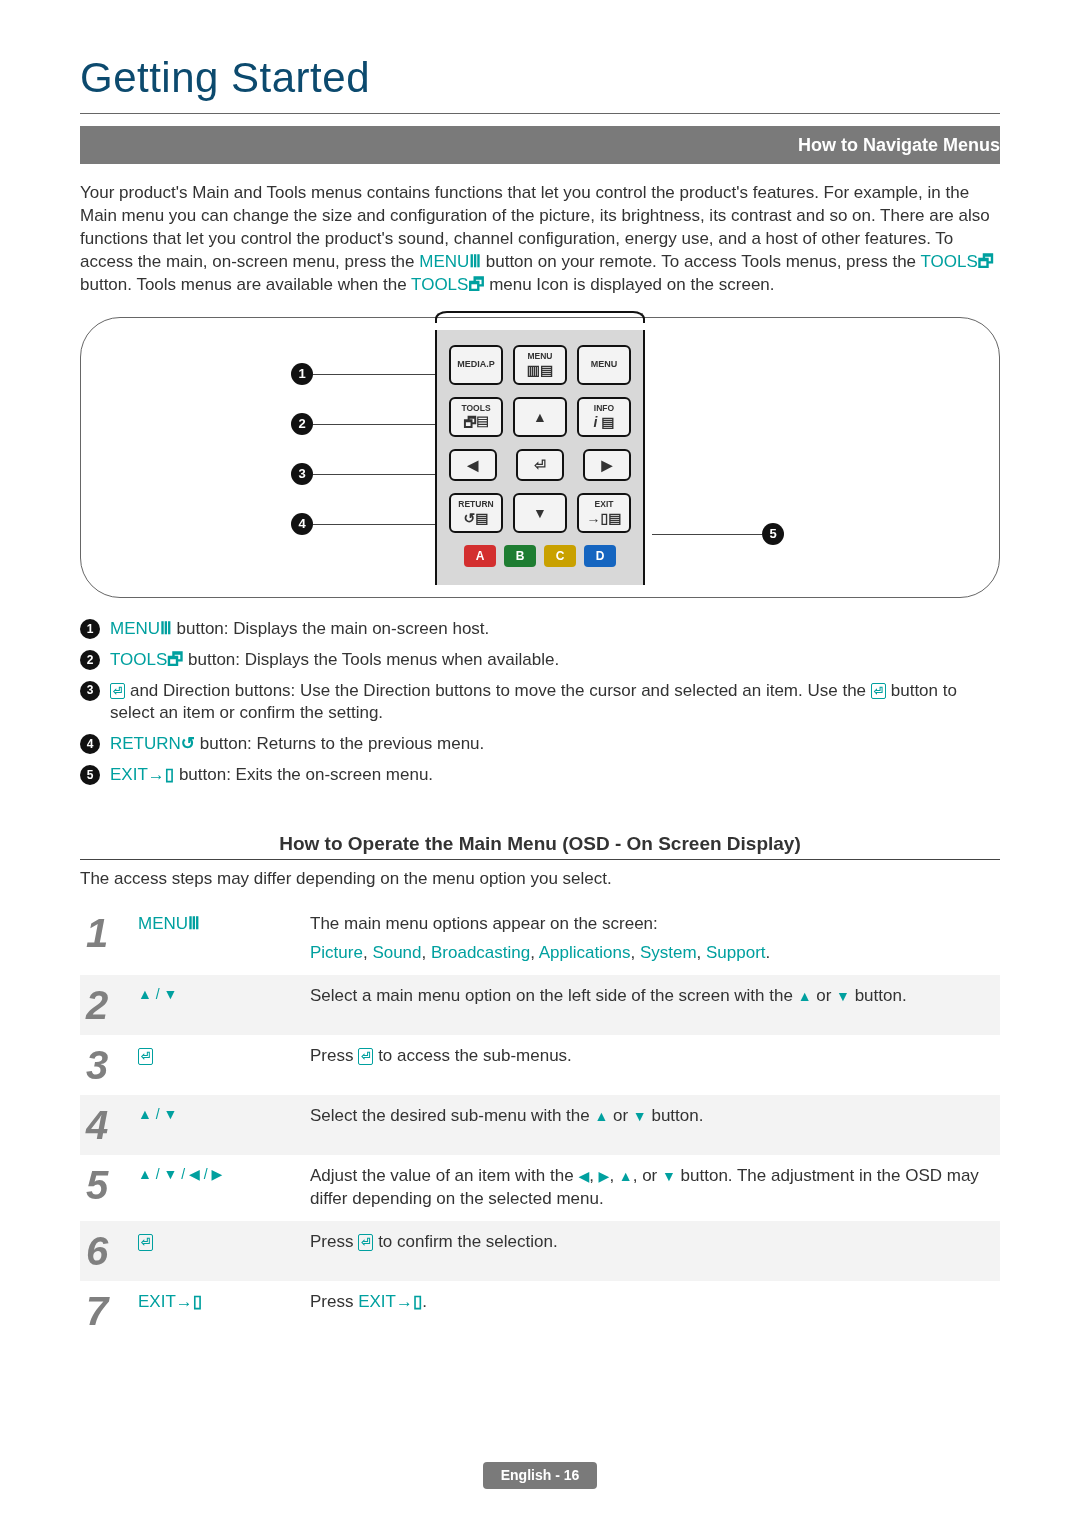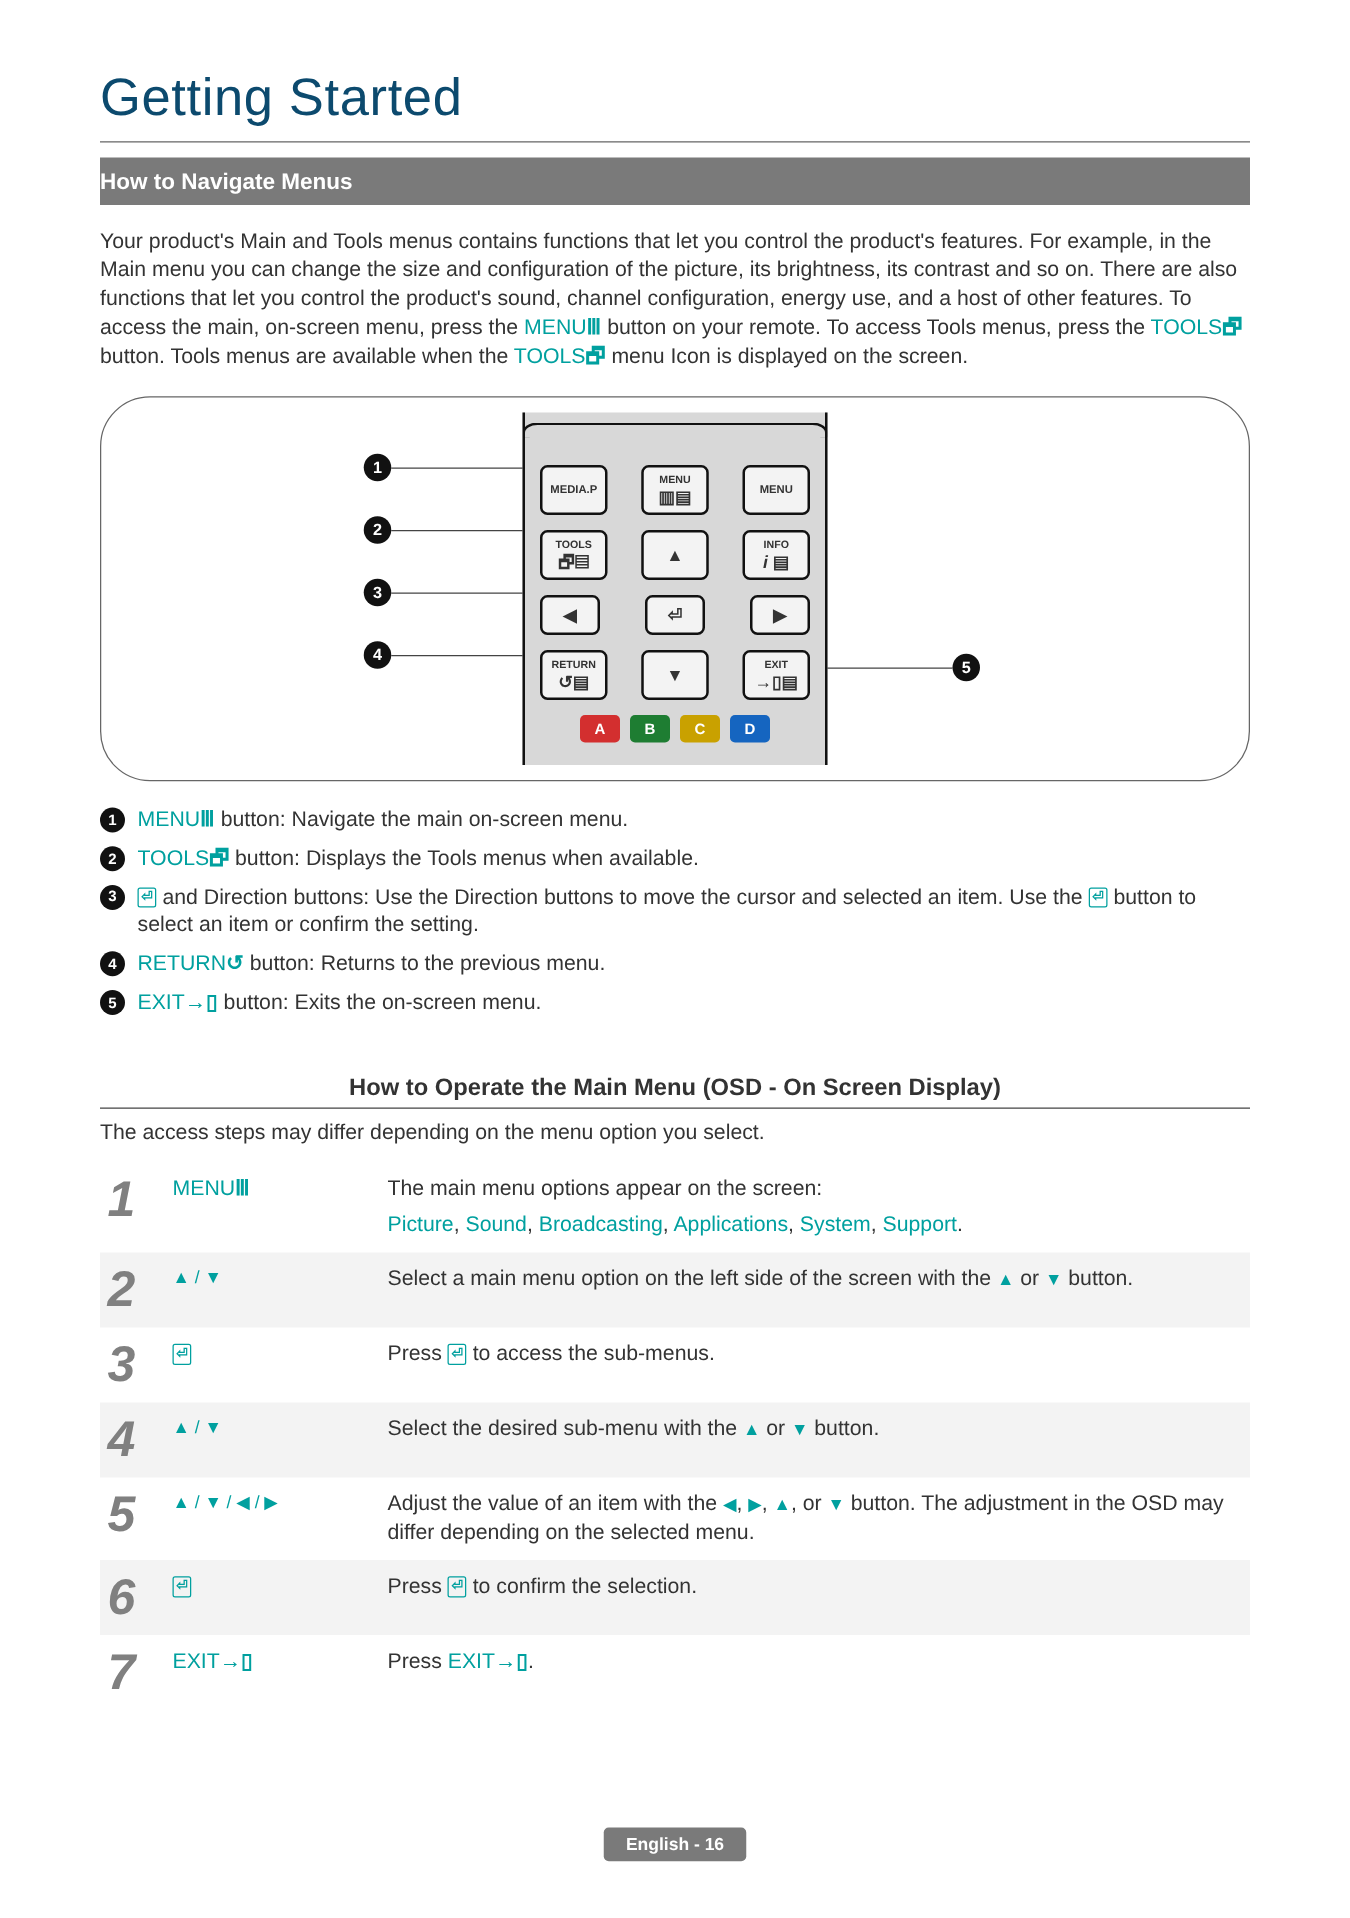--- a/index.html
+++ b/index.html
@@ -38,21 +38,21 @@
   }
   .title-rule {
     border:none;
     border-top:1px solid #666;
     margin:0 0 12px 0;
   }
   .banner {
     background:var(--banner-bg);
     color:#fff;
     font-weight:bold;
-    text-align:left;
+    text-align:right;
     padding:7px 0;
     font-size:18px;
     margin-bottom:18px;
   }
   .intro p { margin:0 0 17px 0; }
   .tl { color:var(--teal); }
   .tl-icon {
     display:inline-block;
     color:var(--teal);
     font-weight:bold;
@@ -71,26 +71,26 @@
   .remote-frame {
     margin:20px 0 20px 0;
     border:1px solid #666;
     border-radius:40px;
     padding:12px 120px;
     position:relative;
     display:flex;
     justify-content:center;
   }
   .remote {
-    width:244px;
+    width:210px;
     background:var(--remote-bg);
     border:2px solid #111;
     border-top:none;
     border-bottom:none;
-    padding:56px 12px 18px 12px;
+    padding:29px 12px 18px 12px;
     position:relative;
     box-sizing:border-box;
   }
   .remote-top-edge {
     height:10px;
     border:2px solid #111;
     border-bottom:none;
     border-top-left-radius:12px 8px;
     border-top-right-radius:12px 8px;
     margin:-48px -14px 22px -14px;
@@ -331,21 +331,21 @@
       <div class="cbtn cD">D</div>
     </div>
   </div>
 </div>
 
 <ul class="callout-list">
   <li>
     <span class="badge">1</span>
     <span class="txt">
       <span class="tl">MENU</span><span class="tl-icon">Ⅲ</span>
-      <span> button: Navigate the main on-screen menu.</span>
+      <span> button: Displays the main on-screen host.</span>
     </span>
   </li>
   <li>
     <span class="badge">2</span>
     <span class="txt">
       <span class="tl">TOOLS</span><span class="tl-icon">🗗</span>
       <span> button: Displays the Tools menus when available.</span>
     </span>
   </li>
   <li>

